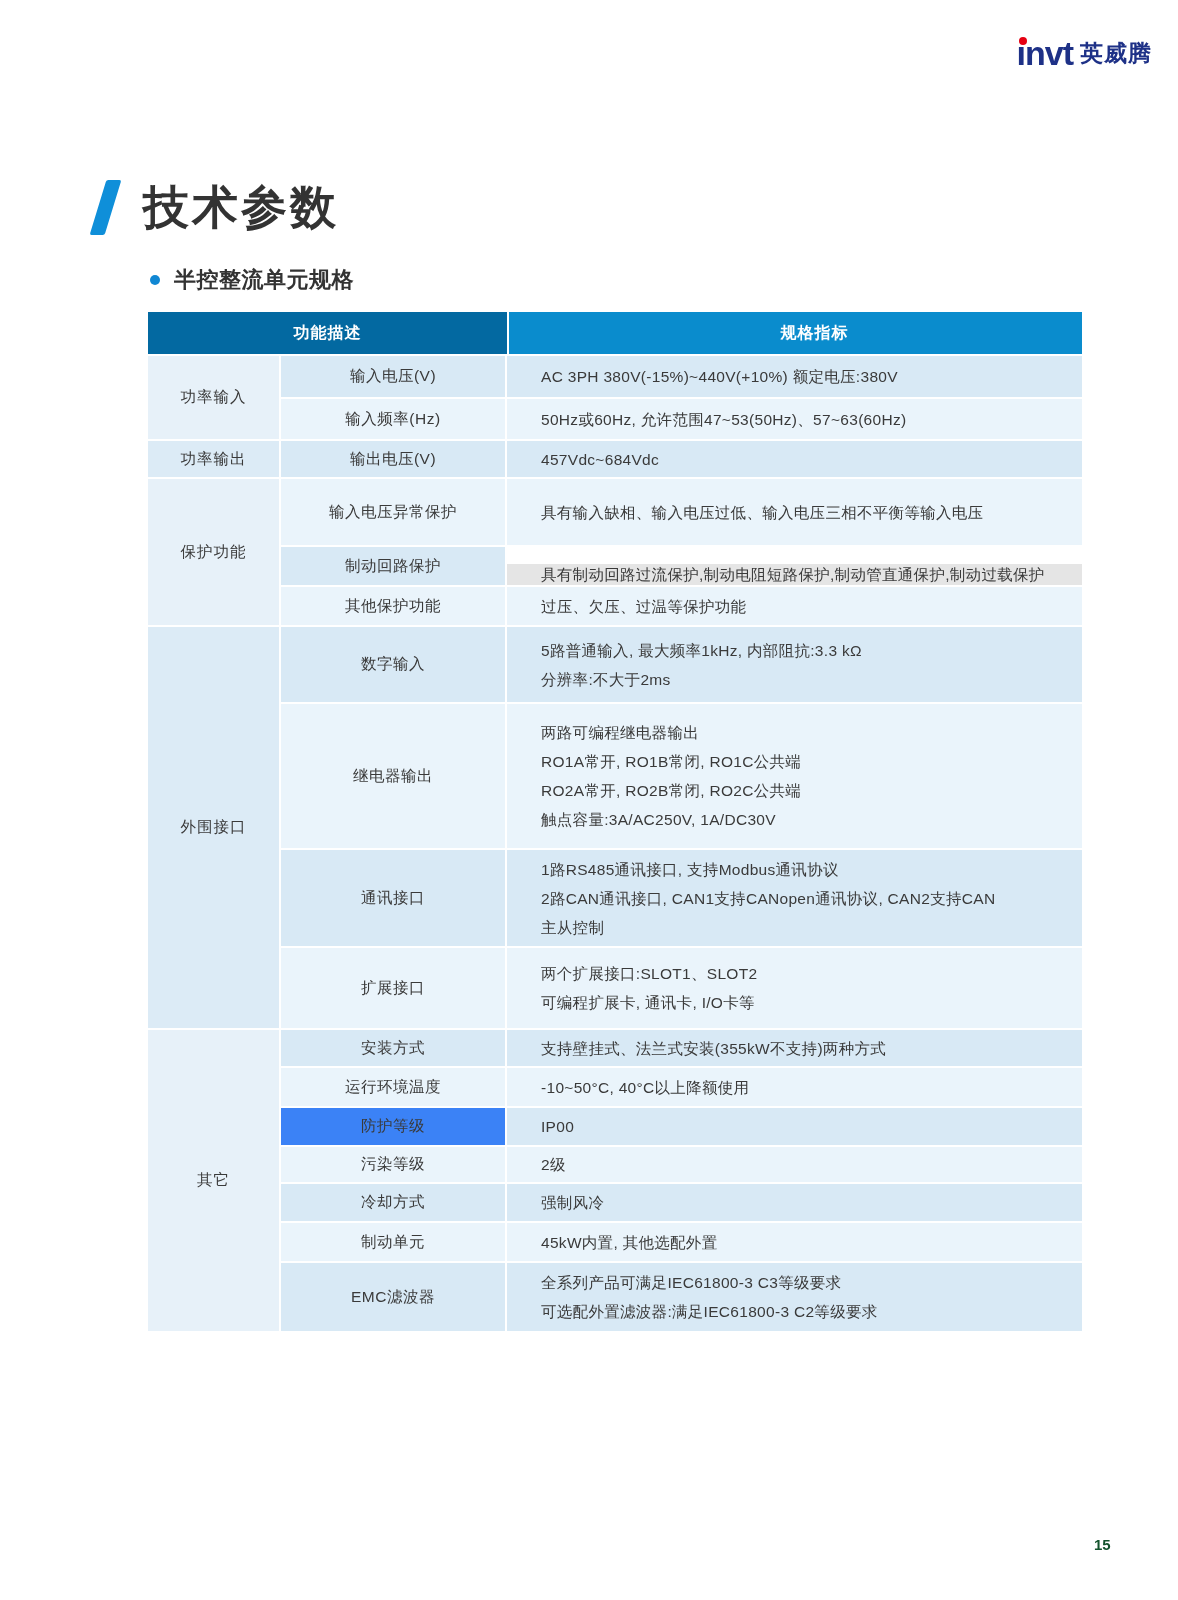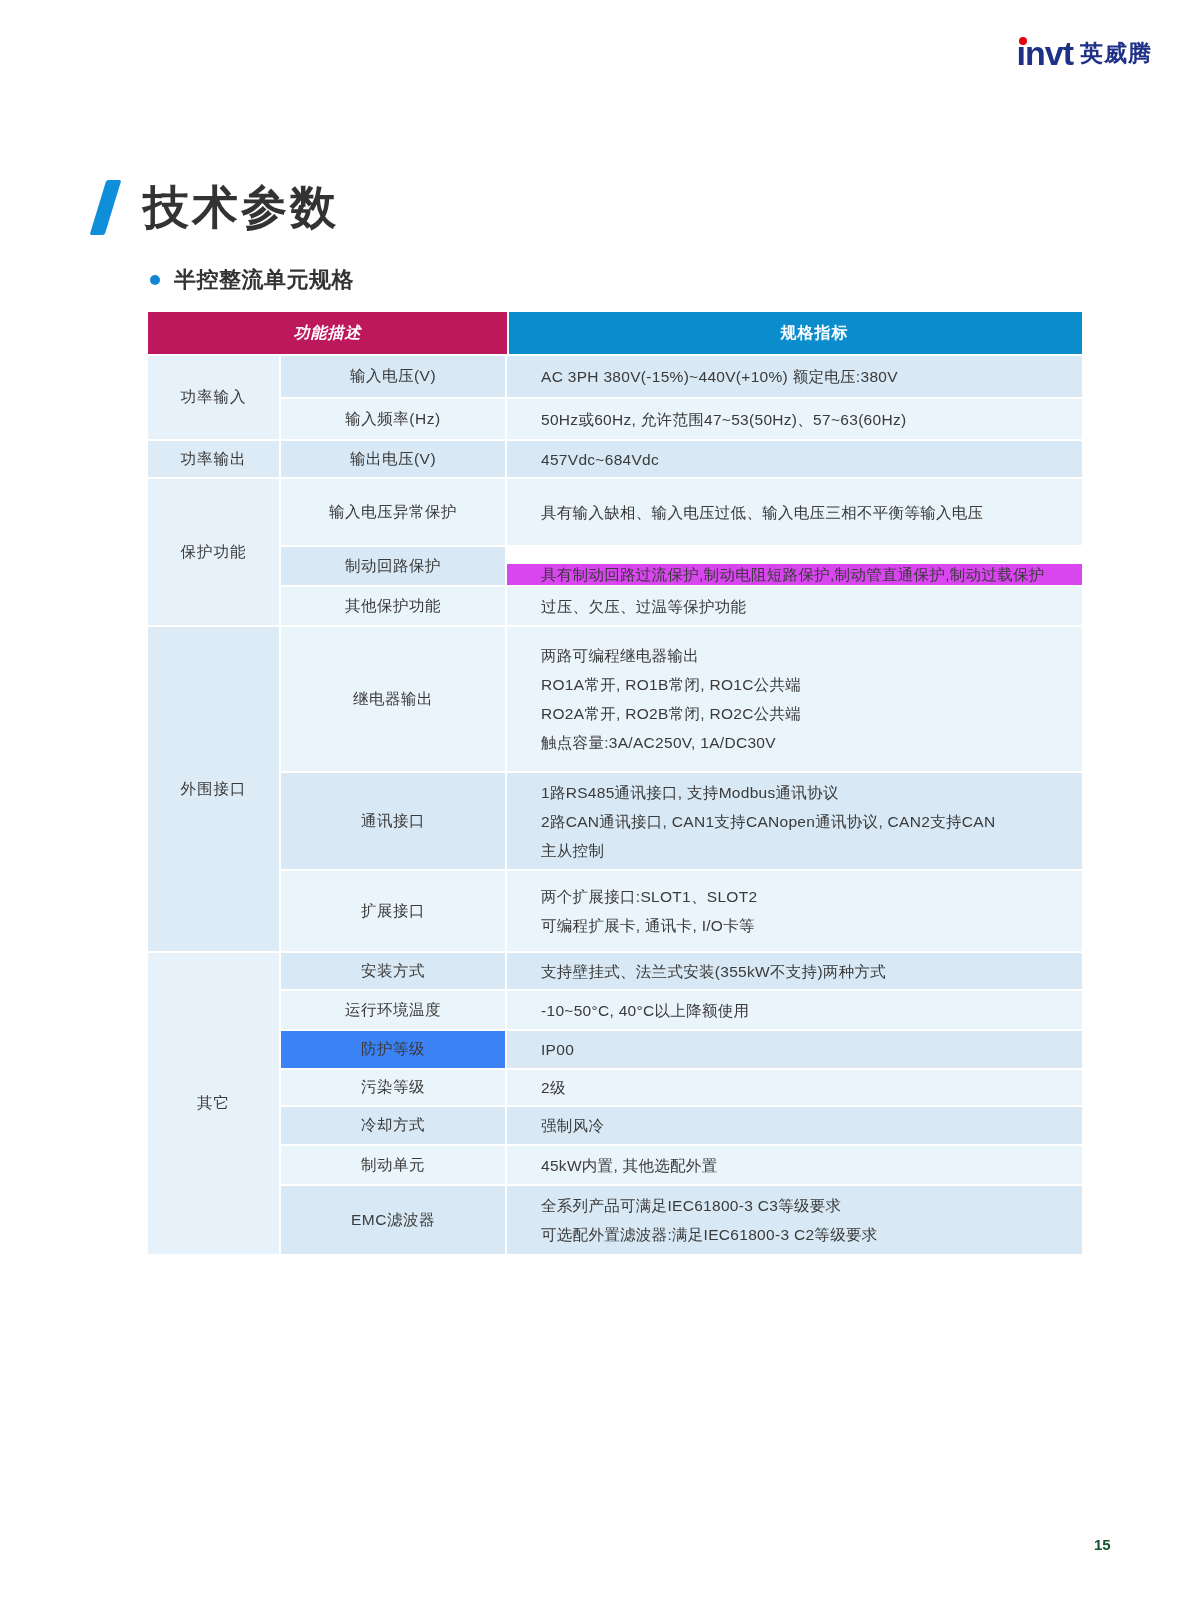--- a/index.html
+++ b/index.html
@@ -126,21 +126,21 @@
     <span class="page-title">技术参数</span>
   </div>
 
   <div class="section-row">
     <span class="bullet"></span>
     <span class="section-label">半控整流单元规格</span>
   </div>
 
   <div class="spec-table">
     <div class="thead">
-      <div class="th th-left" style="background: #be185d; font-style: italic;">功能描述</div>
+      <div class="th th-left" style="background: #0369a1;">功能描述</div>
       <div class="th th-right" style="background: rgb(10, 140, 205);">规格指标</div>
     </div>
     <div id="tbody">
         <div class="group">
           <div class="cat" style="background: rgb(231, 241, 249);">功率输入</div>
           <div class="rows">
             <div class="row" style="height: 43px;">
               <div class="rlabel" style="background: rgb(216, 233, 245);">输入电压(V)</div>
               <div class="rvalue" style="background: rgb(216, 233, 245);">
                 <div>AC 3PH 380V(-15%)~440V(+10%) 额定电压:380V</div>
@@ -169,35 +169,42 @@
           <div class="cat" style="background: rgb(231, 241, 249);">保护功能</div>
           <div class="rows">
             <div class="row" style="height: 68px;">
               <div class="rlabel" style="background: rgb(234, 244, 251);">输入电压异常保护</div>
               <div class="rvalue" style="background: rgb(234, 244, 251);">
                 <div>具有输入缺相、输入电压过低、输入电压三相不平衡等输入电压</div>
               </div>
             </div>
             <div class="row" style="height: 40px;">
               <div class="rlabel" style="background: rgb(216, 233, 245);">制动回路保护</div>
-              <div class="rvalue" style="background: #d946ef; margin-top: 17px;">
+              <div class="rvalue" style="background: #e5e5e5; margin-top: 17px;">
                 <div>具有制动回路过流保护,制动电阻短路保护,制动管直通保护,制动过载保护</div>
               </div>
             </div>
             <div class="row" style="height: 40px;">
               <div class="rlabel" style="background: rgb(234, 244, 251);">其他保护功能</div>
               <div class="rvalue" style="background: rgb(234, 244, 251);">
                 <div>过压、欠压、过温等保护功能</div>
               </div>
             </div>
           </div>
         </div>
         <div class="group">
           <div class="cat" style="background: rgb(220, 235, 246);">外围接口</div>
           <div class="rows">
+            <div class="row" style="height: 77px;">
+              <div class="rlabel" style="background: rgb(216, 233, 245);">数字输入</div>
+              <div class="rvalue" style="background: rgb(216, 233, 245);">
+                <div>5路普通输入, 最大频率1kHz, 内部阻抗:3.3 kΩ</div>
+                <div>分辨率:不大于2ms</div>
+              </div>
+            </div>
             <div class="row" style="height: 146px;">
               <div class="rlabel" style="background: rgb(234, 244, 251);">继电器输出</div>
               <div class="rvalue" style="background: rgb(234, 244, 251);">
                 <div>两路可编程继电器输出</div>
                 <div>RO1A常开, RO1B常闭, RO1C公共端</div>
                 <div>RO2A常开, RO2B常闭, RO2C公共端</div>
                 <div>触点容量:3A/AC250V, 1A/DC30V</div>
               </div>
             </div>
             <div class="row" style="height: 98px;">

